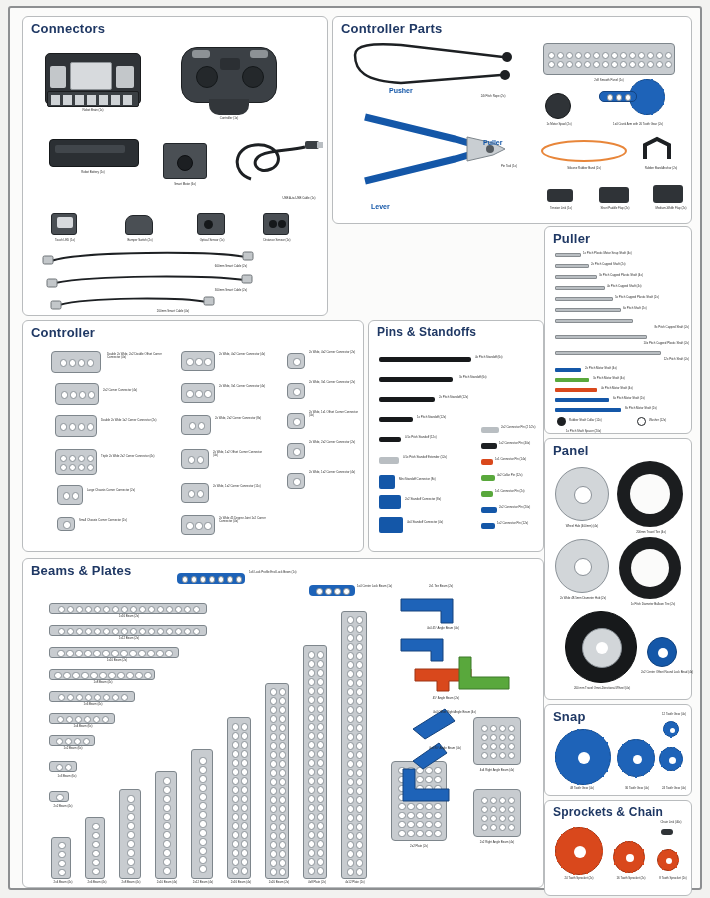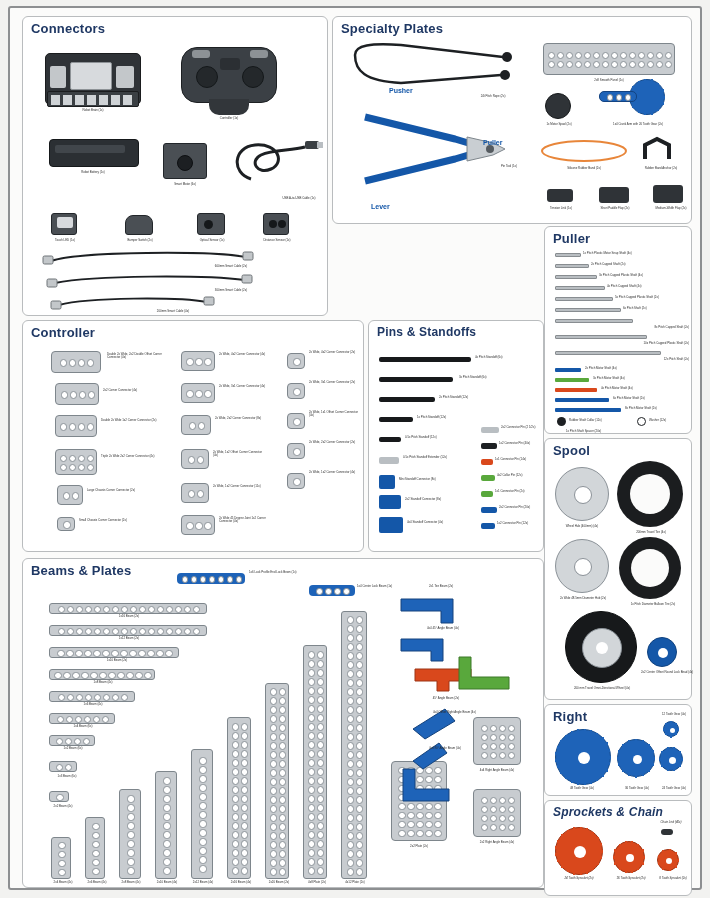--- a/index.html
+++ b/index.html
@@ -141,21 +141,21 @@
 
       <svg style="position:absolute;left:26px;top:278px;" width="170" height="16" viewBox="0 0 170 16">
         <path d="M10 10 C40 2 130 2 158 7" fill="none" stroke="#1d2023" stroke-width="2"></path>
         <rect x="2" y="6" width="10" height="8" rx="1.5" fill="#c3c7ca" stroke="#6f7478"></rect>
         <rect x="155" y="2" width="10" height="8" rx="1.5" fill="#c3c7ca" stroke="#6f7478"></rect>
       </svg>
       <div class="cap" style="left:120px;top:293px;width:60px;">200mm Smart Cable (4x)</div>
     </div>
 
     <div class="panel" style="left:322px;top:8px;width:360px;height:208px;">
-      <div class="panel-title">Specialty Plates</div>
+      <div class="panel-title">Controller Parts</div>
 
       <svg style="position:absolute;left:8px;top:24px;" width="190" height="52" viewBox="0 0 190 52">
         <path d="M14 14 C14 4 30 2 60 4 L162 16" fill="none" stroke="#1d2023" stroke-width="2.5"></path>
         <path d="M14 14 C14 30 24 40 60 42 L160 34" fill="none" stroke="#1d2023" stroke-width="2.5"></path>
         <circle cx="166" cy="16" r="5" fill="#1d2023"></circle>
         <circle cx="164" cy="34" r="5" fill="#1d2023"></circle>
       </svg>
       <div class="cap" style="left:130px;top:78px;width:60px;">24t Pitch Rope (2x)</div>
 
       <div class="shape plate" style="left:210px;top:26px;width:132px;height:32px;">
@@ -460,21 +460,21 @@
       <div class="cap" style="left:126px;top:169px;width:44px;text-align:left;">1x1 Connector Pin (2x)</div>
 
       <div class="shape" style="left:112px;top:186px;width:16px;height:6px;background:#1457a8;border-radius:2px;"></div>
       <div class="cap" style="left:130px;top:185px;width:44px;text-align:left;">2x2 Connector Pin (20x)</div>
 
       <div class="shape" style="left:112px;top:202px;width:14px;height:6px;background:#1457a8;border-radius:2px;"></div>
       <div class="cap" style="left:128px;top:201px;width:44px;text-align:left;">1x2 Connector Pin (12x)</div>
     </div>
 
     <div class="panel" style="left:534px;top:430px;width:148px;height:262px;">
-      <div class="panel-title">Spool</div>
+      <div class="panel-title">Panel</div>
 
       <div class="shape rim" style="left:10px;top:28px;width:54px;height:54px;">
         <div class="shape circle" style="left:18px;top:18px;width:18px;height:18px;background:#ffffff;border:0.6px solid #8b9298;"></div>
       </div>
       <div class="cap" style="left:6px;top:86px;width:62px;">Wheel Hub (400mm) (4x)</div>
 
       <div class="shape tire" style="left:72px;top:22px;width:66px;height:66px;">
         <div class="shape circle" style="left:13px;top:13px;width:40px;height:40px;background:#fbfbfa;"></div>
       </div>
       <div class="cap" style="left:78px;top:92px;width:56px;">200mm Travel Tire (4x)</div>
@@ -1013,21 +1013,21 @@
       </svg>
       <div class="cap" style="left:372px;top:248px;width:64px;"></div>
 
       <svg style="position:absolute;left:432px;top:94px;" width="64" height="40" viewBox="0 0 64 40">
         <path d="M4 4 L16 4 L16 24 L54 24 L54 36 L4 36 Z" fill="#59a83c" stroke="#3d7828"></path>
       </svg>
       <div class="cap" style="left:436px;top:136px;width:60px;"></div>
     </div>
 
     <div class="panel" style="left:534px;top:696px;width:148px;height:92px;">
-      <div class="panel-title">Right</div>
+      <div class="panel-title">Snap</div>
 
       <div class="shape gear" style="left:10px;top:24px;width:56px;height:56px;">
         <div class="shape circle" style="left:22px;top:22px;width:12px;height:12px;background:#ffffff;"></div>
       <div style="position: absolute; width: 2px; height: 3px; background: rgb(30, 99, 184); left: 53px; top: 25.5px;"></div>
           <div style="position: absolute; width: 2px; height: 3px; background: rgb(30, 99, 184); left: 52.1517px; top: 32.2146px;"></div>
           <div style="position: absolute; width: 2px; height: 3px; background: rgb(30, 99, 184); left: 49.6603px; top: 38.5073px;"></div>
           <div style="position: absolute; width: 2px; height: 3px; background: rgb(30, 99, 184); left: 45.6822px; top: 43.9828px;"></div>
           <div style="position: absolute; width: 2px; height: 3px; background: rgb(30, 99, 184); left: 40.4673px; top: 48.2969px;"></div>
           <div style="position: absolute; width: 2px; height: 3px; background: rgb(30, 99, 184); left: 34.3435px; top: 51.1785px;"></div>
           <div style="position: absolute; width: 2px; height: 3px; background: rgb(30, 99, 184); left: 27.6953px; top: 52.4467px;"></div>
@@ -1095,21 +1095,21 @@
           <div style="position: absolute; width: 2px; height: 3px; background: rgb(30, 99, 184); left: 6px; top: 12.5px;"></div>
           <div style="position: absolute; width: 2px; height: 3px; background: rgb(30, 99, 184); left: 1.05025px; top: 10.4497px;"></div>
           <div style="position: absolute; width: 2px; height: 3px; background: rgb(30, 99, 184); left: -1px; top: 5.5px;"></div>
           <div style="position: absolute; width: 2px; height: 3px; background: rgb(30, 99, 184); left: 1.05025px; top: 0.550253px;"></div>
           <div style="position: absolute; width: 2px; height: 3px; background: rgb(30, 99, 184); left: 6px; top: -1.5px;"></div>
           <div style="position: absolute; width: 2px; height: 3px; background: rgb(30, 99, 184); left: 10.9497px; top: 0.550253px;"></div>
         </div>
       <div class="cap" style="left:110px;top:8px;width:38px;">12 Tooth Gear (4x)</div>
     </div>
 
-    <div class="panel" style="left:534px;top:792px;width:148px;height:96px;font-style:italic;">
+    <div class="panel" style="left:534px;top:792px;width:148px;height:96px;">
       <div class="panel-title sm">Sprockets &amp; Chain</div>
 
       <div class="shape sprk" style="left:10px;top:26px;width:48px;height:48px;">
         <div class="shape circle" style="left:18px;top:18px;width:12px;height:12px;background:#ffffff;"></div>
       <div style="position: absolute; width: 2px; height: 3px; background: rgb(217, 72, 28); left: 45px; top: 21.5px;"></div>
           <div style="position: absolute; width: 2px; height: 3px; background: rgb(217, 72, 28); left: 43.9782px; top: 28.2794px;"></div>
           <div style="position: absolute; width: 2px; height: 3px; background: rgb(217, 72, 28); left: 41.0035px; top: 34.4564px;"></div>
           <div style="position: absolute; width: 2px; height: 3px; background: rgb(217, 72, 28); left: 36.3403px; top: 39.4821px;"></div>
           <div style="position: absolute; width: 2px; height: 3px; background: rgb(217, 72, 28); left: 30.4028px; top: 42.9101px;"></div>
           <div style="position: absolute; width: 2px; height: 3px; background: rgb(217, 72, 28); left: 23.7188px; top: 44.4357px;"></div>

